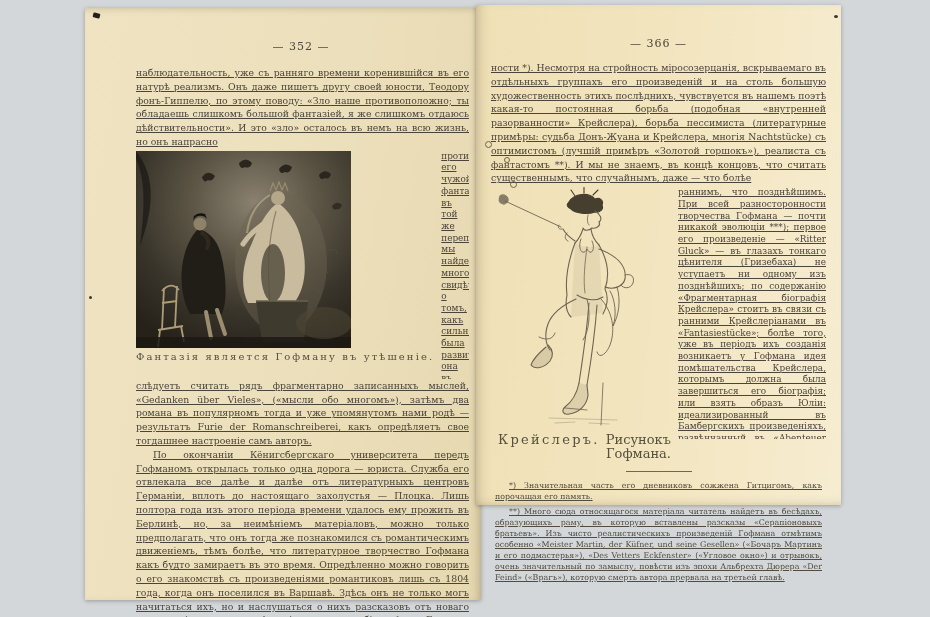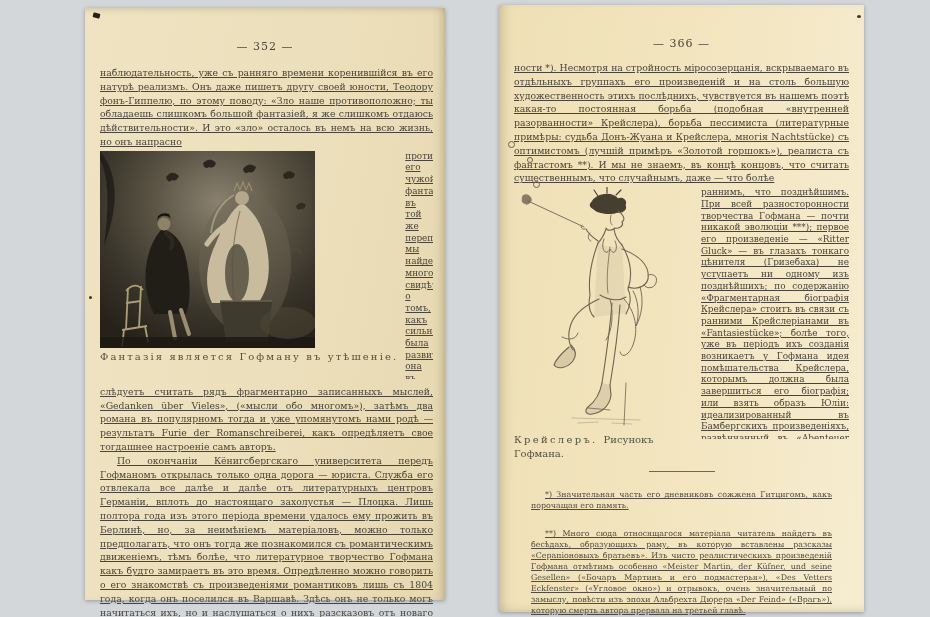--- a/index.html
+++ b/index.html
@@ -10,23 +10,24 @@
     color:#47423a;
   }
   .page{
     position:absolute;
     box-shadow:0 1px 4px rgba(40,40,45,.35);
   }
   .page-left{
     left:85px;top:8px;width:360px;height:592px;
     background:linear-gradient(100deg,#efe3c2 0%,#ecdfbb 55%,#e6d8b0 100%);
     box-shadow:0 1px 4px rgba(40,40,45,.35), inset -8px 0 12px -8px rgba(90,78,52,.45), inset 0 6px 10px -8px rgba(90,78,52,.35);
+    padding-left:36px;
   }
   .page-right{
-    left:499px;top:5px;width:365px;height:607px;
+    left:476px;top:5px;width:365px;height:500px;
     background:linear-gradient(95deg,#efe0b6 0%,#f2e4bd 45%,#f6ecd0 100%);
     box-shadow:0 1px 4px rgba(40,40,45,.35), inset 10px 0 14px -10px rgba(90,78,52,.4), inset 0 -8px 12px -10px rgba(90,78,52,.3);
   }
   .pnum{
     text-align:center;font-size:11px;letter-spacing:1px;color:#4c463c;
     padding-top:32px;height:14px;
   }
   .body-text{
     padding:12px 12px 0 15px;
     font-size:9.3px;line-height:13.8px;text-align:justify;
@@ -45,32 +46,32 @@
   .page-right .side-col{max-height:252px;}
   .side-col .indent{text-indent:12px;}
   .fig-frame{display:block;}
   .caption{
     text-align:center;color:#55503f;
     font-size:10px;line-height:10px;margin-top:4px;
   }
   .caption .sp{letter-spacing:2.1px;}
   .caption .sp2{letter-spacing:.4px;}
   .caption-right{
-    font-size:10px;color:#55503f;margin-top:6px;text-align:left;width:180px;
+    font-size:13px;color:#55503f;margin-top:6px;text-align:right;width:180px;
   }
   .caption-right .sp{letter-spacing:2.3px;margin-right:6px;}
-  .cont{margin-top:6px;}
+  .cont{}
   .rule{
     width:66px;margin:10px auto 8px auto;border:0;
     border-top:1px solid #6d665a;height:0;
   }
   .footnotes{
     font-size:7.9px;line-height:11px;text-align:justify;color:#514b40;
   }
-  .footnotes p{text-indent:14px;margin:17px;}
+  .footnotes p{text-indent:14px;margin:4px;}
   .speck{position:absolute;background:#3a362c;border-radius:50%;}
   .ring{position:absolute;border:1px solid #6c6450;border-radius:50%;background:transparent;}
   .corner-mark{position:absolute;width:7px;height:5px;background:#23201a;transform:rotate(14deg);border-radius:1px;}
   svg{display:block;}
 </style>
 </head>
 <body>
 
 <div class="page page-left">
   <div class="corner-mark" style="left:8px;top:5px;"></div>

